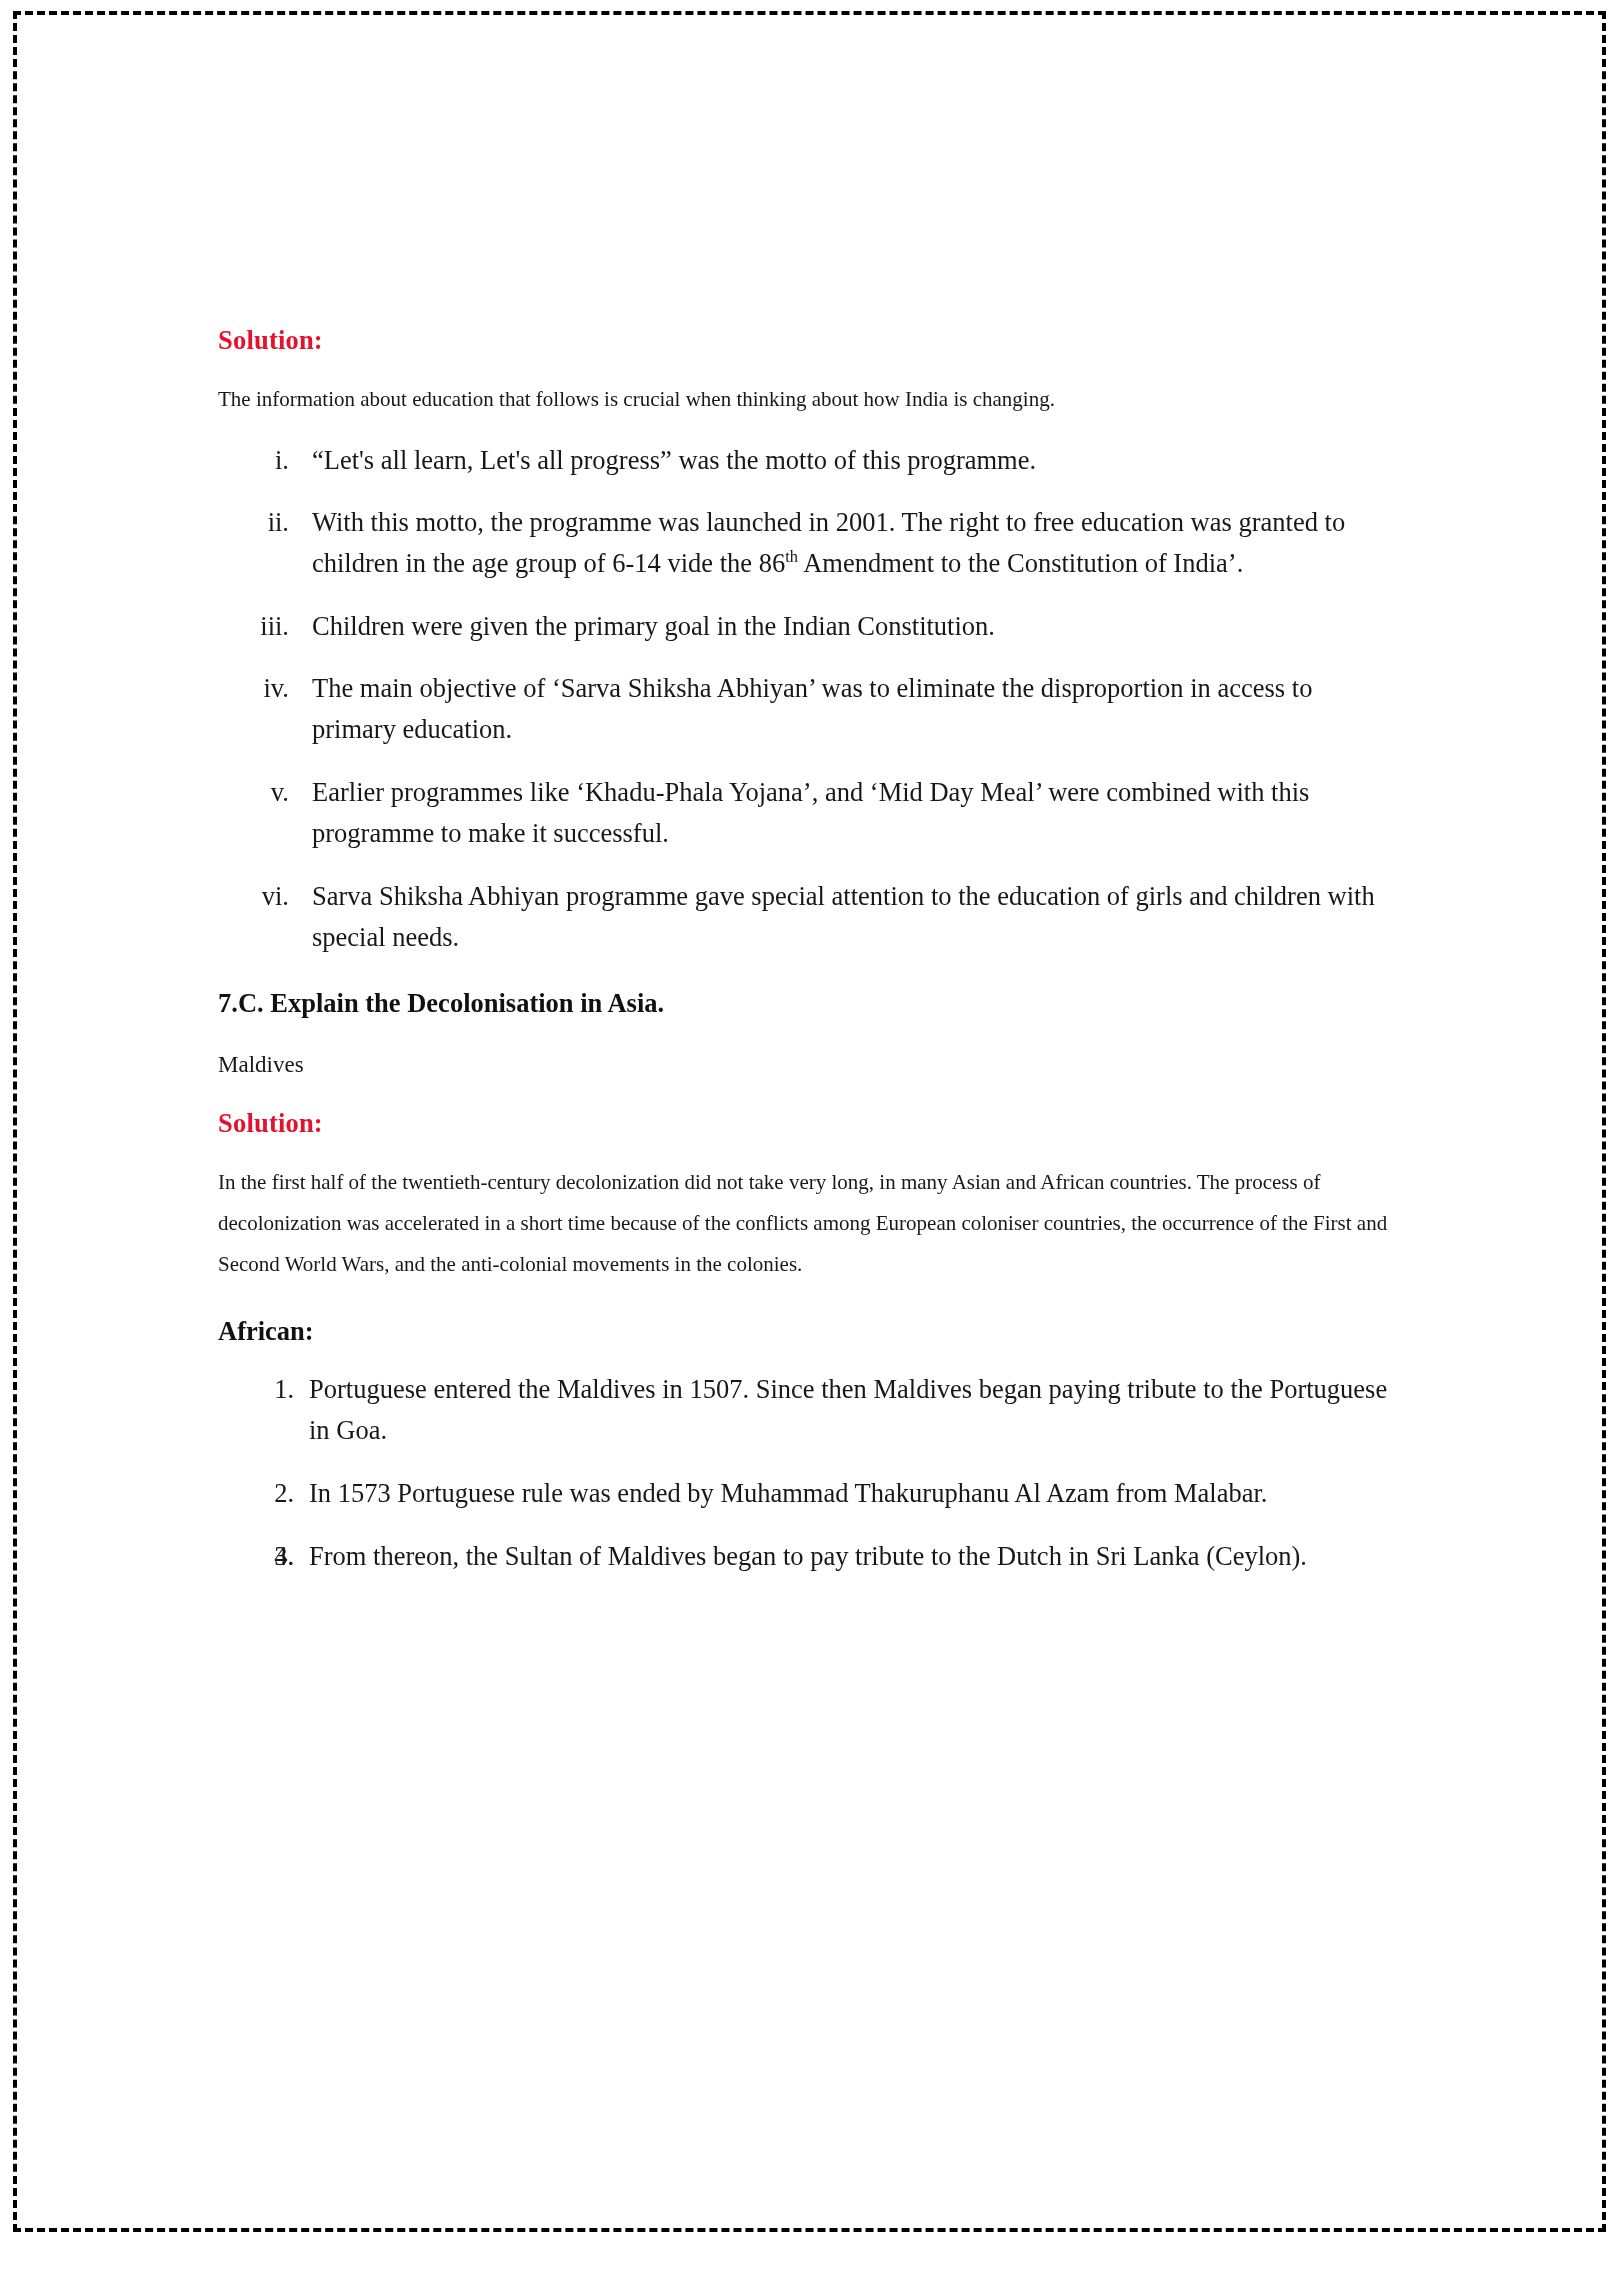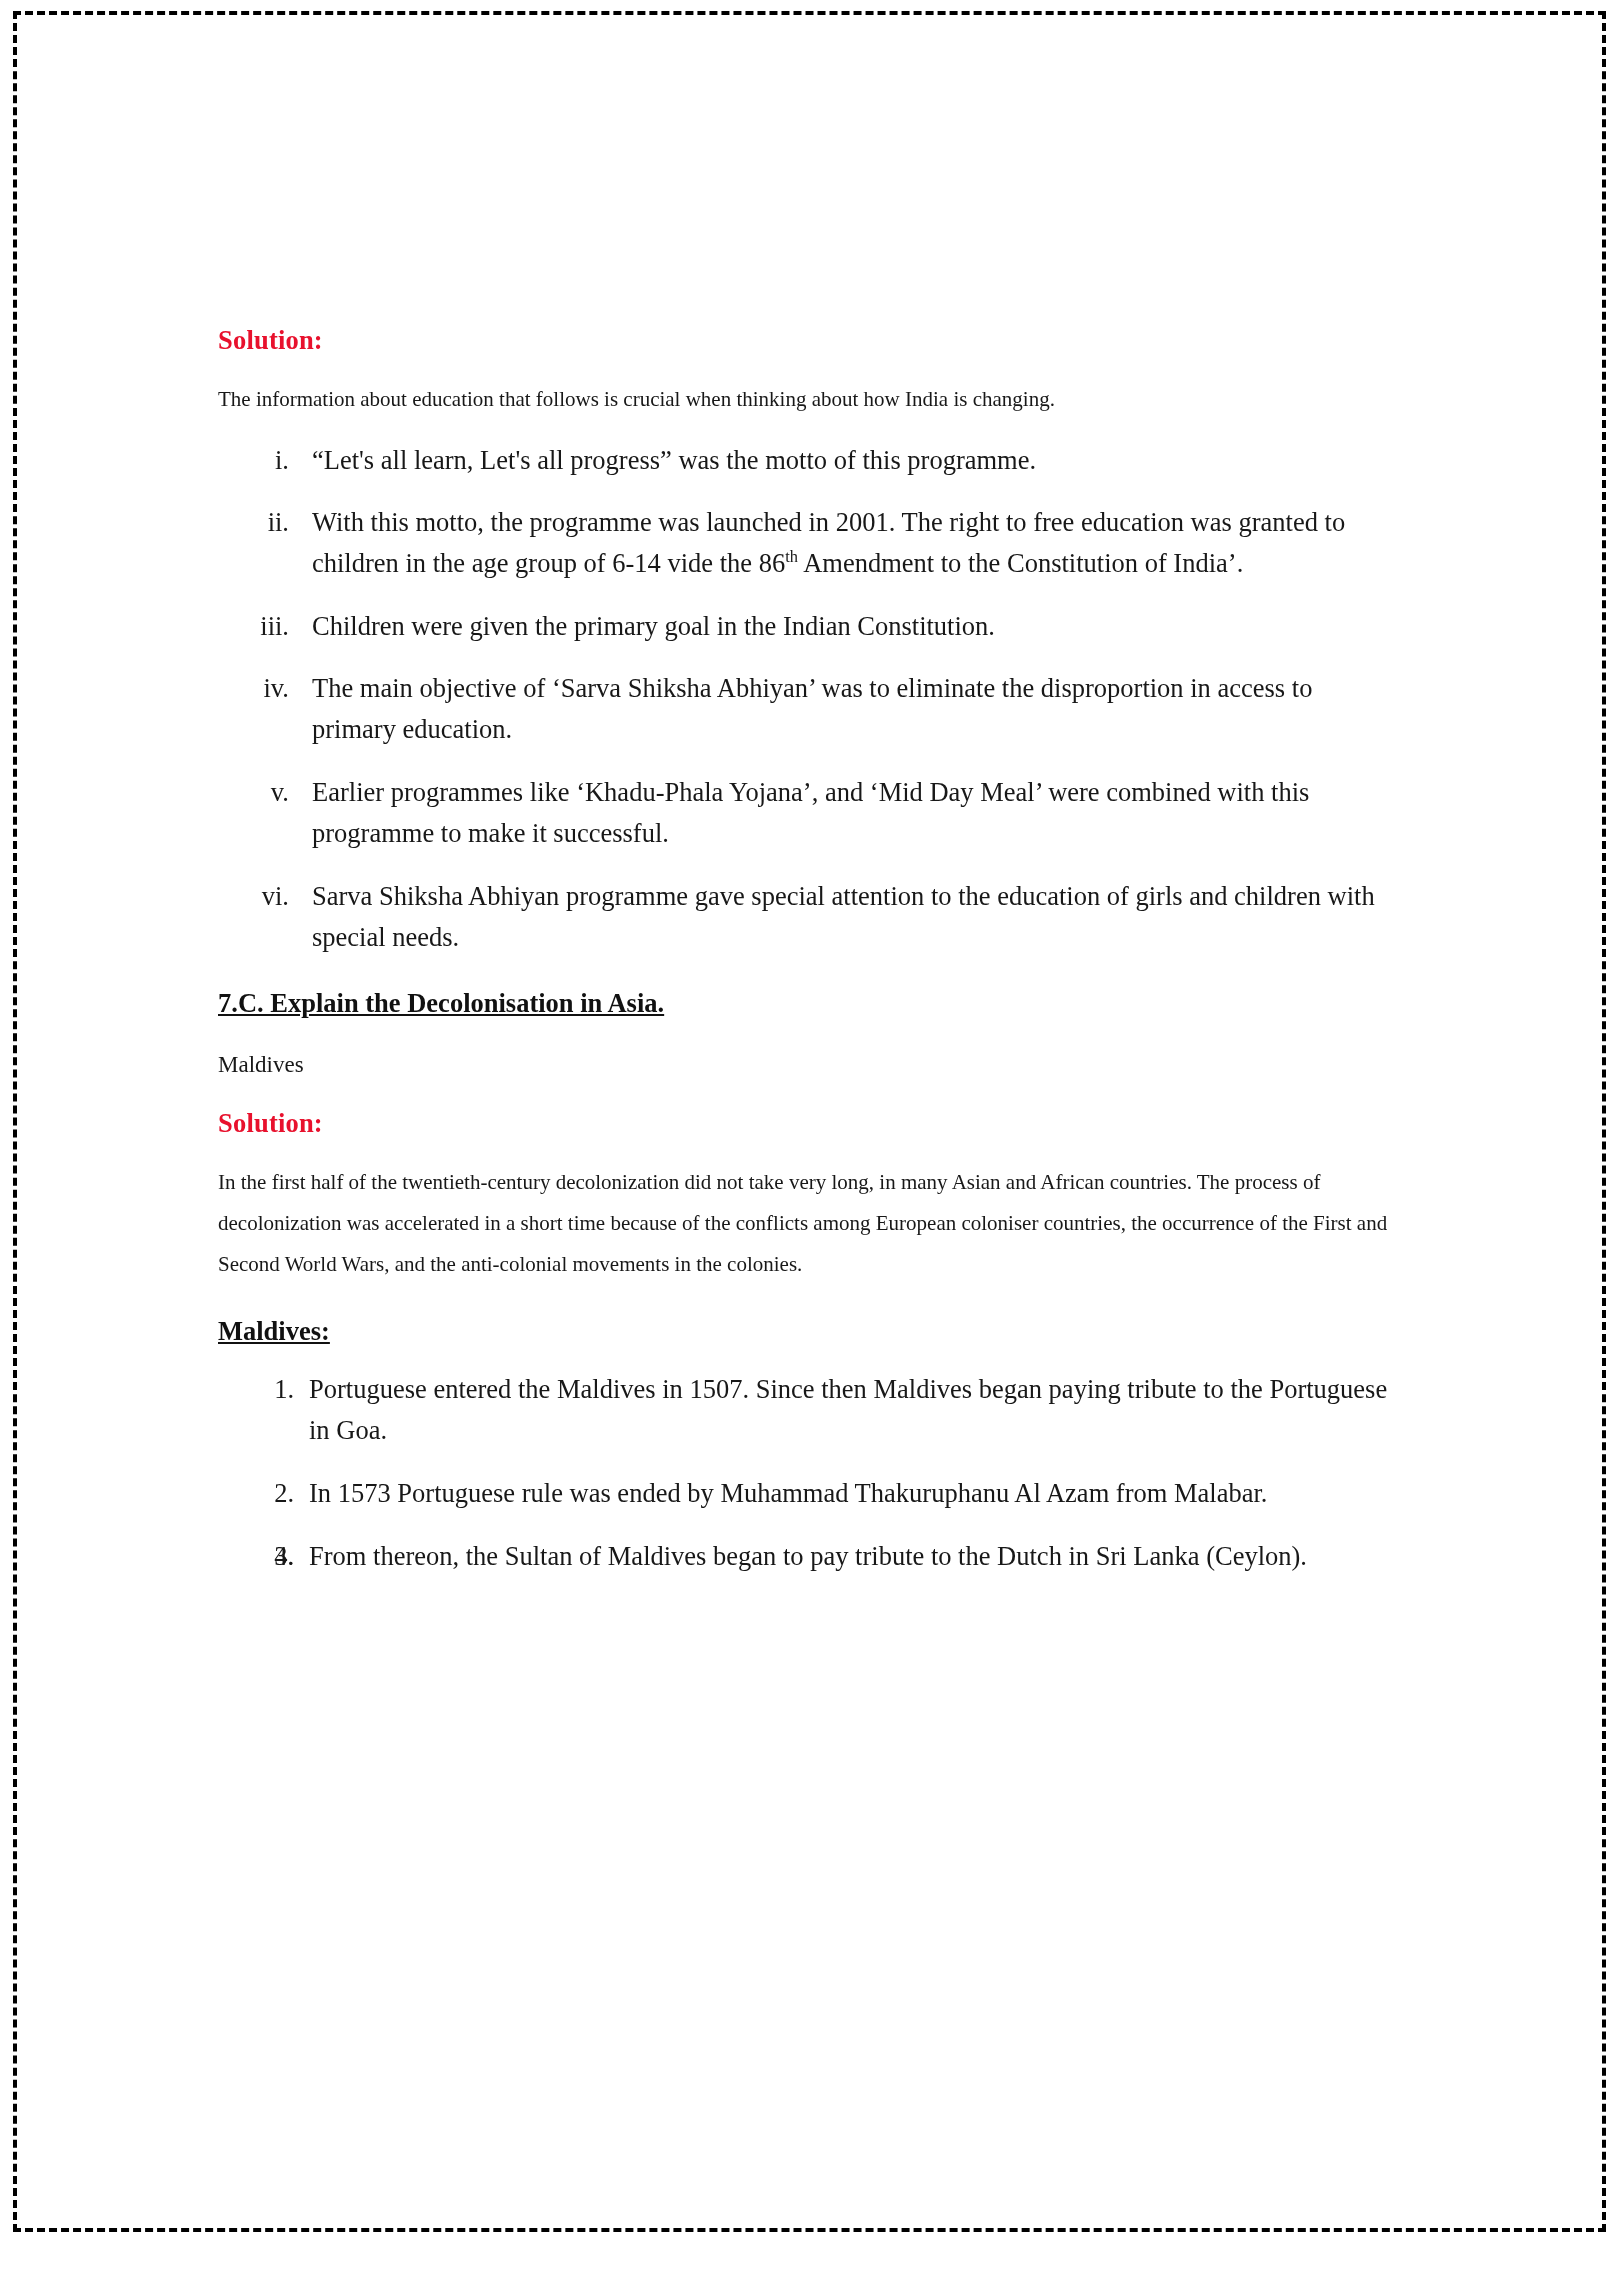--- a/index.html
+++ b/index.html
@@ -52,21 +52,20 @@
   }
   .para.tight {
     margin-bottom: 17.6px;
   }
   .heading {
     font-size: 26.5px;
     font-weight: bold;
     line-height: 41px;
     margin: 25.5px 0 19.6px 0;
     color: #111111;
-    text-decoration: underline;
   }
   .heading.sub {
     margin: 25.5px 0 17.6px 0;
   }
   .plain-line {
     font-size: 23px;
     line-height: 41px;
     margin: 0 0 21.6px 0;
     color: #181818;
   }
@@ -172,21 +171,21 @@
     </ol>
 
     <p class="heading">7.C. Explain the Decolonisation in Asia.</p>
 
     <p class="plain-line">Maldives</p>
 
     <p class="solution-label">Solution:</p>
 
     <p class="para tight">In the first half of the twentieth-century decolonization did not take very long, in many Asian and African countries. The process of decolonization was accelerated in a short time because of the conflicts among European coloniser countries, the occurrence of the First and Second World Wars, and the anti-colonial movements in the colonies.</p>
 
-    <p class="heading sub">Maldives:</p>
+    <p class="heading sub">African:</p>
 
     <ol class="num-list">
 
       <li>
         <span class="marker">1.</span>
         <span>Portuguese entered the Maldives in 1507. Since then Maldives began paying tribute to the Portuguese in Goa.</span>
       </li>
 
       <li>
         <span class="marker">2.</span>

